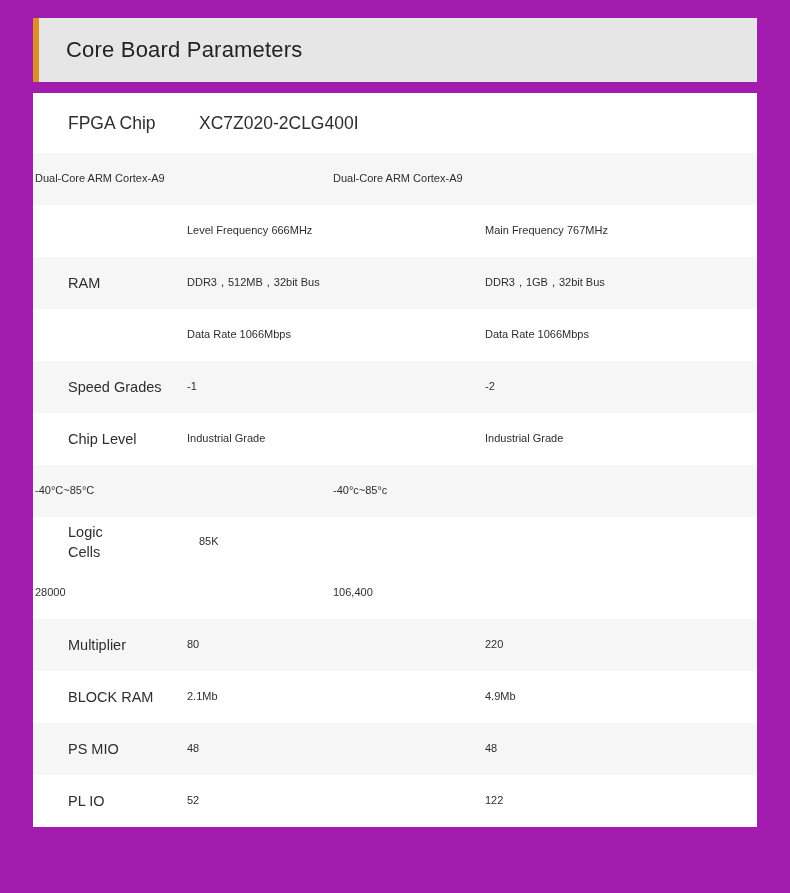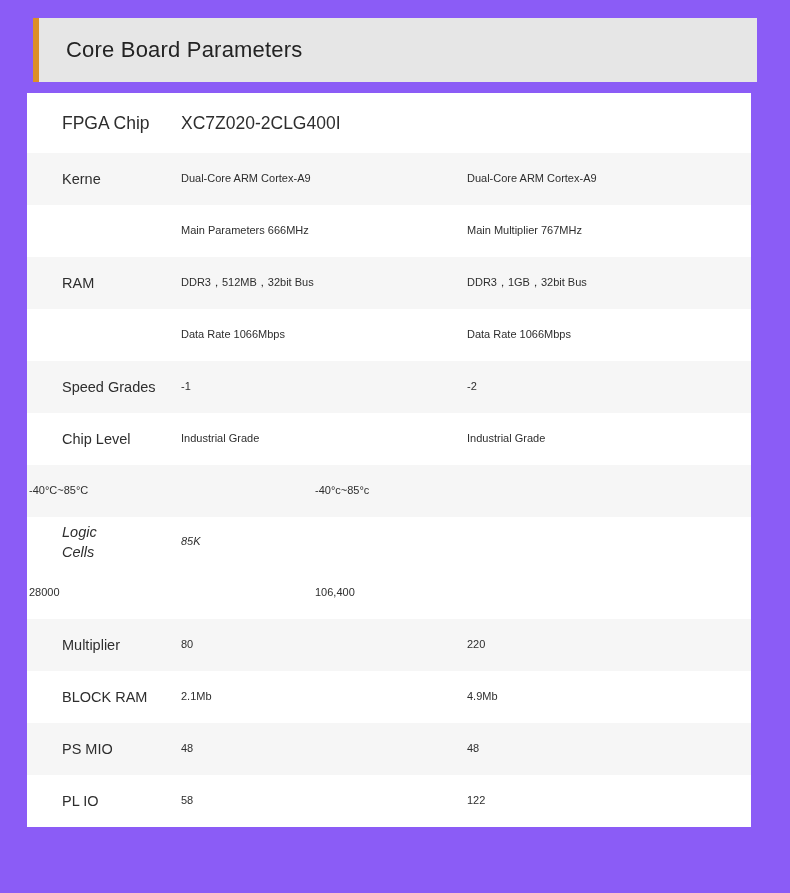--- a/index.html
+++ b/index.html
@@ -11,21 +11,21 @@
     width: 790px;
     height: 893px;
     font-family: "Liberation Sans", "DejaVu Sans", sans-serif;
     color: #2b2b2b;
     overflow: hidden;
   }
   .page {
     position: relative;
     width: 790px;
     height: 893px;
-    background: #8b5cf6;
+    background: #a21caf;
   }
 
   
   .header {
     position: absolute;
     left: 33px;
     top: 18px;
     width: 724px;
     height: 64px;
     background: #e6e6e6;
@@ -45,21 +45,21 @@
     font-size: 22px;
     font-weight: 400;
     color: #232323;
     letter-spacing: .2px;
     line-height: 1;
   }
 
   
   .table {
     position: absolute;
-    left: 27px;
+    left: 33px;
     top: 93px;
     width: 724px;
   }
   .row {
     display: flex;
     align-items: center;
     width: 724px;
     box-sizing: border-box;
     background: #ffffff;
   }
@@ -81,54 +81,54 @@
     width: 286px;
     box-sizing: border-box;
     font-size: 11px;
     color: #2e2e2e;
     line-height: 1.38;
     padding-left: 2px;
   }
   .cell-val.second {
     flex: 0 0 250px;
     width: 250px;
+    margin-left: 12px;
   }
 
   
   .row.lead .cell-label { font-size: 17.5px; }
   .row.lead .cell-val   { font-size: 17.5px; }
 
   .row.h52 { height: 52px; }
-  .row.h50 { height: 50px; font-style: italic; }
+  .row.h50 { height: 50px; }
   .row.h60 { height: 60px; }
 </style>
 </head>
 <body>
 
 <div class="page">
 
   <div class="header">
     <div class="header-accent"></div>
     <div class="header-title">Core Board Parameters</div>
   </div>
 
   <div class="table">
       <div class="row h60 lead">
         <div class="cell-label">FPGA Chip</div>
         <div class="cell-val second">XC7Z020-2CLG400I</div>
       </div>
       <div class="row h52 shaded">
-        <div class="cell-label">Kerne</div>
         <div class="cell-val">Dual-Core ARM Cortex-A9</div>
         <div class="cell-val second">Dual-Core ARM Cortex-A9</div>
       </div>
       <div class="row h52">
         <div class="cell-label"></div>
-        <div class="cell-val">Main Parameters 666MHz</div>
-        <div class="cell-val second">Main Multiplier 767MHz</div>
+        <div class="cell-val">Level Frequency 666MHz</div>
+        <div class="cell-val second">Main Frequency 767MHz</div>
       </div>
       <div class="row h52 shaded">
         <div class="cell-label">RAM</div>
         <div class="cell-val">DDR3，512MB，32bit Bus</div>
         <div class="cell-val second">DDR3，1GB，32bit Bus</div>
       </div>
       <div class="row h52">
         <div class="cell-label"></div>
         <div class="cell-val">Data Rate 1066Mbps</div>
         <div class="cell-val second">Data Rate 1066Mbps</div>
@@ -166,18 +166,18 @@
         <div class="cell-val">2.1Mb</div>
         <div class="cell-val second">4.9Mb</div>
       </div>
       <div class="row h52 shaded">
         <div class="cell-label">PS MIO</div>
         <div class="cell-val">48</div>
         <div class="cell-val second">48</div>
       </div>
       <div class="row h52">
         <div class="cell-label">PL IO</div>
-        <div class="cell-val">58</div>
+        <div class="cell-val">52</div>
         <div class="cell-val second">122</div>
       </div>
     </div>
 
 </div>
 
 </body></html>

